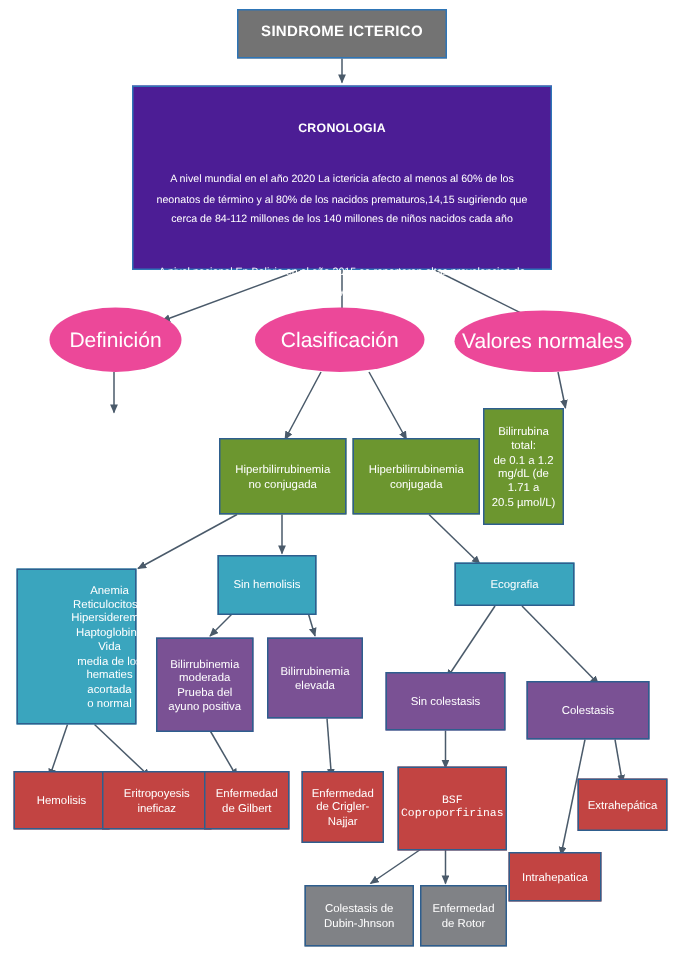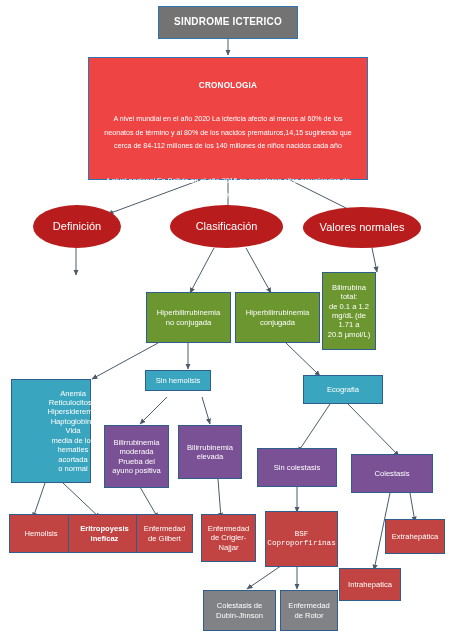--- a/index.html
+++ b/index.html
@@ -39,21 +39,21 @@
   }
   .n-title {
     background: #737373;
     border: 1.6px solid #2E75B6;
     color: #ffffff;
     font-weight: bold;
     font-size: 10px;
     letter-spacing: .2px;
   }
   .n-crono {
-    background: #ef4444;
+    background: #4c1d95;
     border: 1.3px solid #2E75B6;
     color: #ffffff;
     font-size: 7.1px;
     display: block;
     padding: 7px 10px 6px 10px;
     line-height: 1.85;
   }
   .n-crono .crono-head {
     display: block;
     text-align: center;
@@ -62,24 +62,24 @@
     margin-bottom: 7px;
     letter-spacing: .2px;
   }
   .n-crono .crono-p {
     display: block;
     text-align: center;
     margin-bottom: 9px;
   }
   .n-crono .crono-p:last-child { margin-bottom: 0; }
   .n-ellipse {
-    background: #b91c1c;
+    background: #ec4899;
     border-radius: 50%;
     color: #ffffff;
-    font-size: 11px;
+    font-size: 14px;
     text-align: right;
   }
   .n-green {
     background: #6C962F;
     border: 1.3px solid #2E5E8E;
     font-size: 7.6px;
   }
   .n-teal {
     background: #3AA5BE;
     border: 1.3px solid #2E5E8E;
@@ -183,39 +183,39 @@
 20.5 µmol/L)</div>
 
   <div class="node n-teal" style="left:11px; top:379px; width:80px; height:104px;padding-left:47px;">Anemia
 Reticulocitosis
 Hipersideremia
 Haptoglobina Vida
 media de los
 hematies acortada
 o normal</div>
 
-  <div class="node n-teal" style="left:145px; top:370px; width:66px; height:21px;">Sin hemolisis</div>
+  <div class="node n-teal" style="left:145px; top:370px; width:66px; height:40px;">Sin hemolisis</div>
 
   <div class="node n-teal" style="left:303px; top:375px; width:80px; height:29px;">Ecografia</div>
 
   <div class="node n-purple" style="left:104px; top:425px; width:65px; height:63px;">Bilirrubinemia
 moderada
 Prueba del
 ayuno positiva</div>
 
   <div class="node n-purple" style="left:178px; top:425px; width:64px; height:54px;">Bilirrubinemia
 elevada</div>
 
   <div class="node n-purple" style="left:257px; top:448px; width:80px; height:39px;">Sin colestasis</div>
 
   <div class="node n-purple" style="left:351px; top:454px; width:82px; height:39px;">Colestasis</div>
 
   <div class="node n-red" style="left:9px; top:514px; width:64px; height:39px;text-align:center;">Hemolisis</div>
 
-  <div class="node n-red" style="left:68px; top:514px; width:73px; height:39px;font-weight:bold;">Eritropoyesis
+  <div class="node n-red" style="left:68px; top:514px; width:73px; height:39px;">Eritropoyesis
 ineficaz</div>
 
   <div class="node n-red" style="left:136px; top:514px; width:57px; height:39px;">Enfermedad
 de Gilbert</div>
 
   <div class="node n-red" style="left:201px; top:514px; width:55px; height:48px;">Enfermedad
 de Crigler-
 Najjar</div>
 
   <div class="node n-red" style="left:265px; top:511px; width:73px; height:56px;font-family:Liberation Mono, monospace;">BSF

